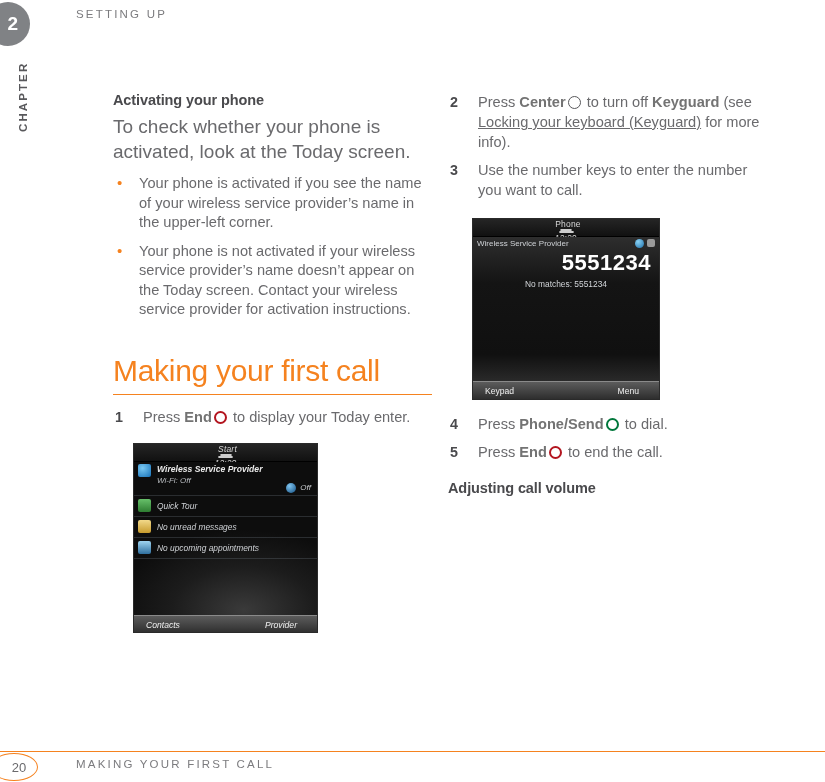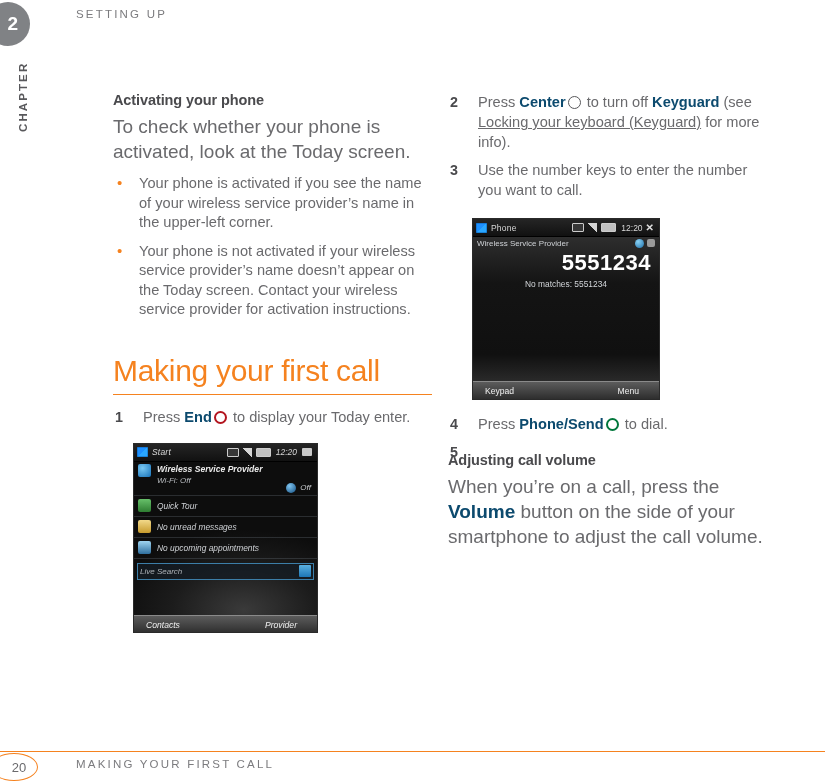--- a/index.html
+++ b/index.html
@@ -75,21 +75,21 @@
     color: #4a4a4d;
     margin: 0 0 6px 0;
     letter-spacing: -0.1px;
   }
   p.body {
     font-size: 19px;
     line-height: 25px;
     color: #6a6a6d;
     margin: 0 0 10px 0;
   }
-  p.body b, li.bullet b, .step-text b { color: #0c4a6e; font-weight: bold; }
+  p.body b, li.bullet b, .step-text b { color: #737373; font-weight: bold; }
 
   ul.bullets {
     list-style: none;
     margin: 8px 0 0 0;
     padding: 0;
   }
   li.bullet {
     position: relative;
     font-size: 14.6px;
     line-height: 19.5px;
@@ -189,20 +189,21 @@
 
   .sbar {
     height: 17px;
     background: linear-gradient(#252525, #111);
     display: flex;
     align-items: center;
     padding: 0 3px;
     font-size: 8.5px;
     color: #d8d8d8;
     border-bottom: 1px solid #000;
+    flex-direction: column;
   }
   .sbar .sb-title { margin-left: 4px; letter-spacing: .2px; }
   .sbar .spacer { flex: 1; }
   .sbar .sb-ico { margin: 0 2px; opacity: .92; }
   .sbar .sb-time { margin: 0 3px; font-size: 8.5px; }
 
   .win-flag {
     width: 11px; height: 10px;
     background:
       linear-gradient(135deg,#1e90ff 0 50%, #2aa7ff 50% 100%);
@@ -406,24 +407,20 @@
       <div class="t-row">
         <span class="t-ico ico-mail"></span>
         <span>No unread messages</span>
       </div>
 
       <div class="t-row">
         <span class="t-ico ico-cal"></span>
         <span>No upcoming appointments</span>
       </div>
 
-      <div class="t-search">
-        <span>Live Search</span>
-        <span class="sbtn"></span>
-      </div>
 
       <div class="softkeys">
         <span class="sk-l">Contacts</span>
         <span class="sk-r">Provider</span>
       </div>
     </div>
   </div>
 </div>
 
 <div class="col col-right">
@@ -471,24 +468,24 @@
     </div>
   </div>
 
   <ol class="steps" style="margin-top:14px">
     <li class="step">
       <span class="num">4</span>
       <span class="step-text"><span>Press </span><b>Phone/Send</b><span class="key-ring green"></span><span> to dial.</span></span>
     </li>
     <li class="step">
       <span class="num">5</span>
+      <span class="step-text"><span>Press </span><b>End</b><span class="key-ring red"></span><span> to end the call.</span></span>
     </li>
   </ol>
 
   <h3 class="sub" style="margin-top:18px">Adjusting call volume</h3>
-  <p class="body"><span>When you’re on a call, press the </span><b>Volume</b><span> button on the side of your smartphone to adjust the call volume.</span></p>
 </div>
 
 <div style="position:absolute;left:0;right:0;top:751px;border-top:1.6px solid #f5821f;"></div>
 <div style="position:absolute;left:-10px;top:753px;width:48px;height:28px;border:1.4px solid #f5821f;border-radius:50%;display:flex;align-items:center;justify-content:center;padding-left:10px;box-sizing:border-box;color:#6a6a6d;font-size:13px;background:#fff;">
   <span>20</span>
 </div>
 <div style="position:absolute;left:76px;top:758px;font-size:11.5px;letter-spacing:2.2px;color:#7b7b7e;">MAKING YOUR FIRST CALL</div>
 
 </body></html>

